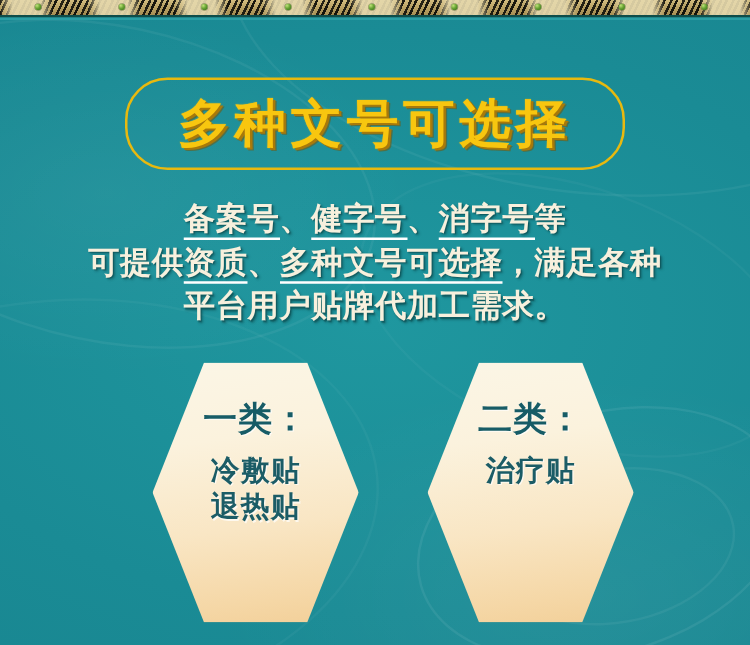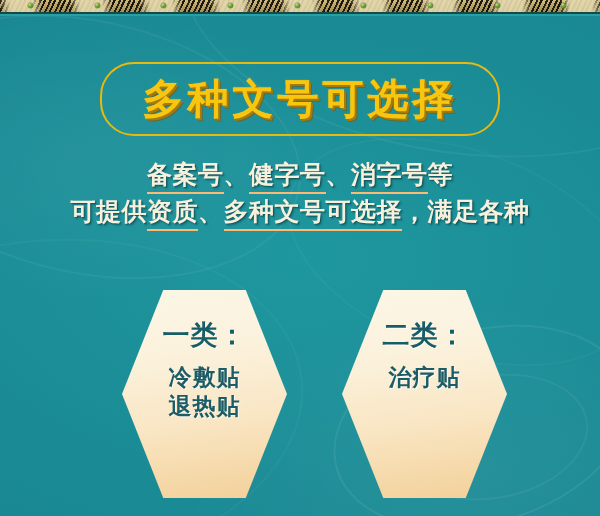--- a/index.html
+++ b/index.html
@@ -148,23 +148,22 @@
     text-align: center;
     font-family: "DejaVu Serif", "Liberation Serif", serif;
     font-size: 25px;
     font-weight: 700;
     line-height: 35px;
     color: #f7f0dd;
     text-shadow: 1px 1px 1px rgba(10,60,62,0.55), 2px 2px 2px rgba(8,50,52,0.30);
     letter-spacing: 0.5px;
   }
   .body-text .u {
-    border-bottom: 2px solid #fdba74;
+    border-bottom: 2px solid #ffffff;
     padding-bottom: 1px;
-    font-family: Liberation Mono, monospace;
   }
   .body-line { white-space: nowrap; }
 
   
   .hex {
     position: absolute;
     width: 165px;
     height: 208px;
     z-index: 5;
     clip-path: polygon(25% 0%, 75% 0%, 100% 50%, 75% 100%, 25% 100%, 0% 50%);
@@ -232,20 +231,21 @@
     <div class="line-teal"></div>
   </div>
 
   <div class="title-pill">
     <div class="title-text">多种文号可选择</div>
   </div>
 
   <div class="body-text" id="body-text">
       <div class="body-line"><span class="u">备案号</span><span>、</span><span class="u">健字号</span><span>、</span><span class="u">消字号</span><span>等</span></div>
       <div class="body-line"><span>可提供</span><span class="u">资质</span><span>、</span><span class="u">多种文号可选择</span><span>，满足各种</span></div>
+      <div class="body-line"><span>平台用户贴牌代加工需求。</span></div>
     </div>
 
   <div class="hex left">
     <div class="hex-title">一类：</div>
     <div class="hex-items">
       <div>冷敷贴</div>
       <div>退热贴</div>
     </div>
   </div>
 

